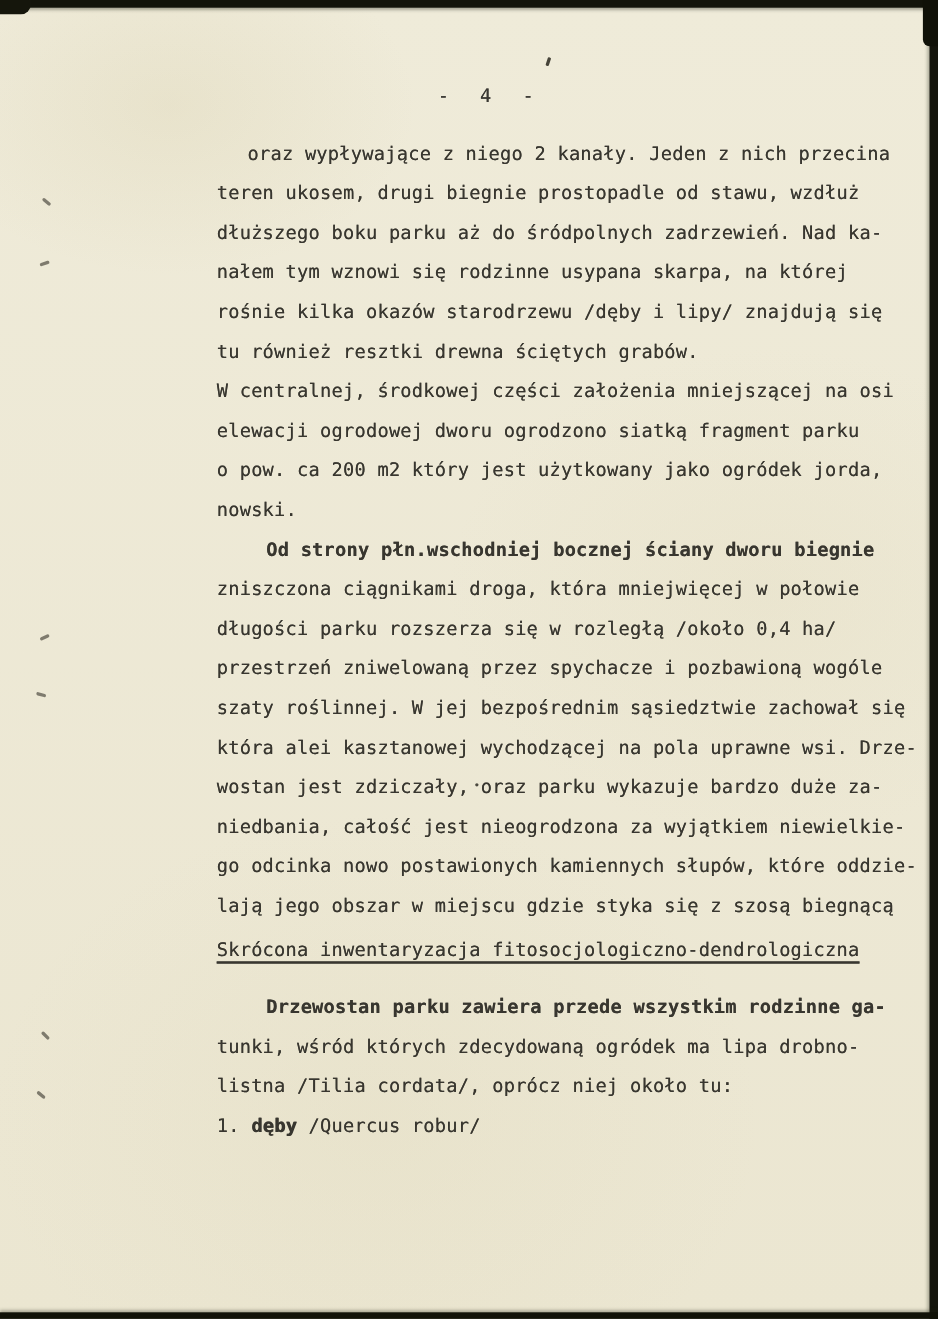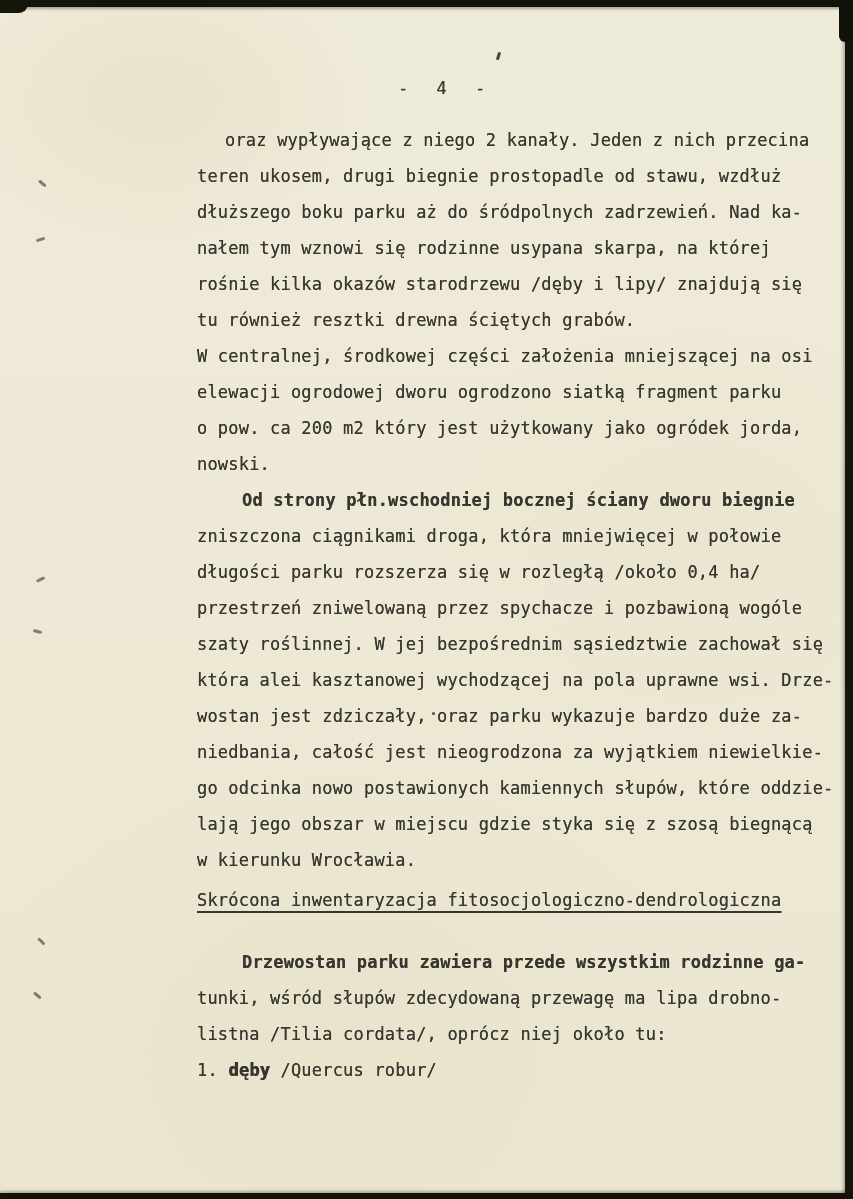--- a/index.html
+++ b/index.html
@@ -38,21 +38,21 @@
   }
   .line { height:36px; line-height:36px; white-space:pre; }
   .ind1 { padding-left:28px; }
   .ind2 { padding-left:45px;font-weight:bold; }
   .heading {
     margin-top:4px;
     text-decoration:underline;
     text-underline-offset:5px;
     text-decoration-thickness:1.5px;
   }
-  .gap-top { margin-top:26px; }
+  .gap-top { margin-top:16px; }
   .bold { font-weight:bold; text-shadow:.6px 0 0 #38362f; }
 
   
   .mark { position:absolute; width:9px; height:2.5px; background:#6b675c; opacity:.85; border-radius:2px; }
   .m1 { left:38px;  top:182px; transform:rotate(40deg); }
   .m2 { left:36px;  top:238px; transform:rotate(-18deg); }
   .m3 { left:36px;  top:578px; transform:rotate(-25deg); }
   .m4 { left:33px;  top:630px; transform:rotate(15deg); }
   .m5 { left:37px;  top:940px; transform:rotate(45deg); }
   .m6 { left:33px;  top:994px; transform:rotate(40deg); }
@@ -97,24 +97,23 @@
     <div class="line ind2">Od strony płn.wschodniej bocznej ściany dworu biegnie</div>
     <div class="line">zniszczona ciągnikami droga, która mniejwięcej w połowie</div>
     <div class="line">długości parku rozszerza się w rozległą /około 0,4 ha/</div>
     <div class="line">przestrzeń zniwelowaną przez spychacze i pozbawioną wogóle</div>
     <div class="line">szaty roślinnej. W jej bezpośrednim sąsiedztwie zachował się</div>
     <div class="line">która alei kasztanowej wychodzącej na pola uprawne wsi. Drze-</div>
     <div class="line">wostan jest zdziczały, oraz parku wykazuje bardzo duże za-</div>
     <div class="line">niedbania, całość jest nieogrodzona za wyjątkiem niewielkie-</div>
     <div class="line">go odcinka nowo postawionych kamiennych słupów, które oddzie-</div>
     <div class="line">lają jego obszar w miejscu gdzie styka się z szosą biegnącą</div>
-    <div class="line">w kierunku Wrocławia.</div>
 
     <div class="line heading">Skrócona inwentaryzacja fitosocjologiczno-dendrologiczna</div>
 
     <div class="line ind2 gap-top">Drzewostan parku zawiera przede wszystkim rodzinne ga-</div>
-    <div class="line">tunki, wśród słupów zdecydowaną przewagę ma lipa drobno-</div>
+    <div class="line">tunki, wśród których zdecydowaną ogródek ma lipa drobno-</div>
     <div class="line">listna /Tilia cordata/, oprócz niej około tu:</div>
 
     <div class="line"><span>1. </span><span class="bold">dęby</span><span> /Quercus robur/</span></div>
 
   </div>
 </div>
 
 </body></html>

